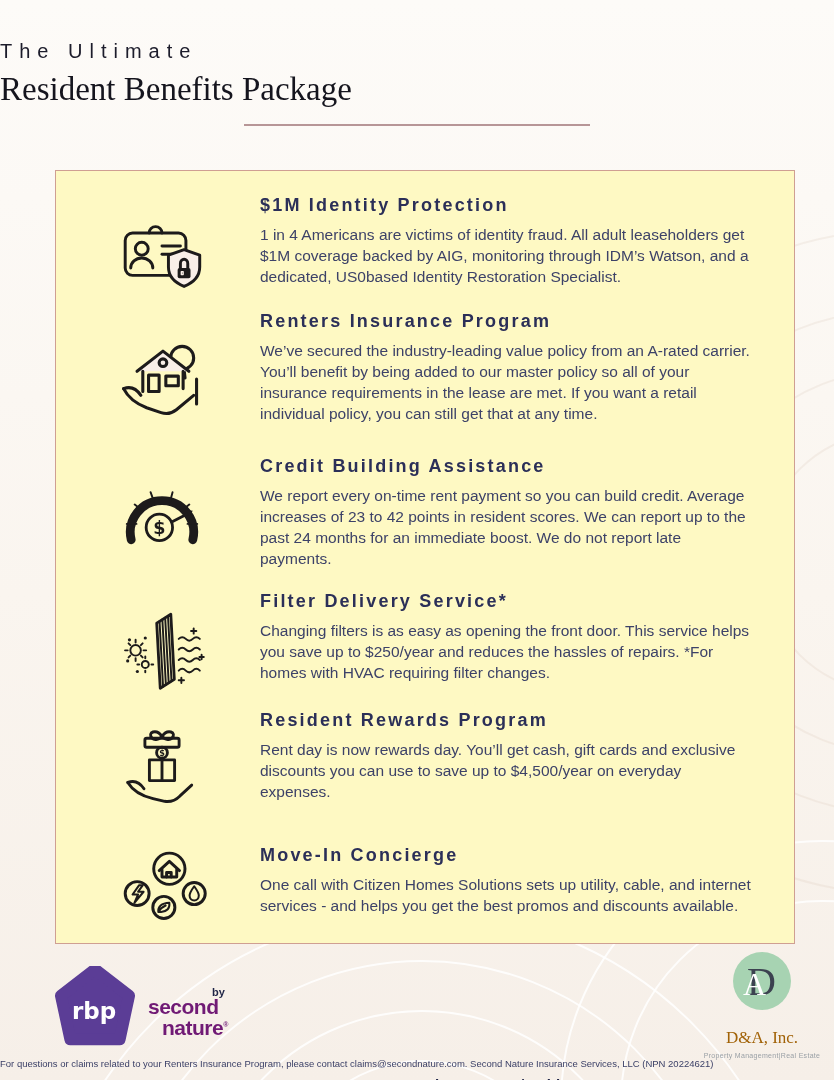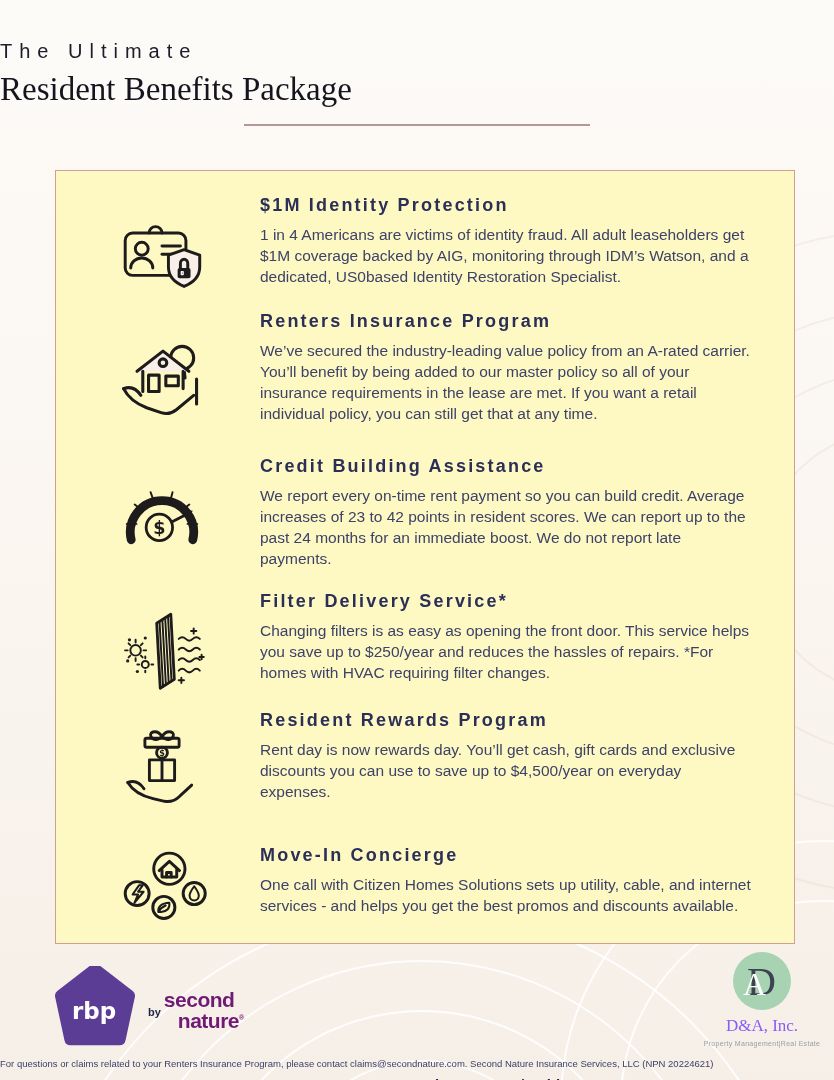--- a/index.html
+++ b/index.html
@@ -26,33 +26,33 @@
   }
   .icon-cell{position:absolute;left:50px;width:112px;text-align:center;}
   .icon-cell svg{display:block;margin:0 auto;}
   .text-cell{position:absolute;left:204px;width:492px;}
   .bh{font-size:18px;font-weight:bold;letter-spacing:2.2px;color:#2b2f58;margin:0 0 8px 0;}
   .bb{font-size:15.5px;line-height:21px;color:#3d4268;margin:0;}
 
   
   .footer{position:absolute;left:0;top:944px;width:834px;height:136px;z-index:10;padding-left:46px;}
   .rbp-wrap{position:absolute;left:52px;top:22px;display:flex;align-items:center;}
-  .byline{display:flex;align-items:center;margin-left:10px;margin-top:8px;}
+  .byline{display:flex;align-items:flex-end;margin-left:10px;margin-top:8px;flex-direction:column;}
   .by{font-size:11px;color:#1e2446;margin-top:3px;margin-right:3px;font-weight:600;}
   .brand{font-size:21px;line-height:18px;font-weight:bold;color:#701a75;letter-spacing:-0.5px;}
   .brand .l2{padding-left:14px;}
   .reg{font-size:7px;vertical-align:super;}
   .learn{position:absolute;left:0;top:84px;width:100%;text-align:center;font-size:15px;color:#1e2446;margin-top:48px;}
   .learn b{font-weight:bold;}
   .fineprint{position:absolute;left:0;top:114px;width:100%;text-align:left;font-size:9.5px;color:#3a3f66;}
   .dna{position:absolute;left:700px;top:8px;width:124px;text-align:center;}
   .dna-circle{width:58px;height:58px;border-radius:50%;background:#a7d3b2;margin:0 auto;position:relative;}
   .dna-d{position:absolute;left:14px;top:6px;font-family:"Liberation Serif",serif;font-size:40px;color:#3c4250;}
   .dna-a{position:absolute;left:10px;top:14px;font-family:"Liberation Serif",serif;font-size:32px;color:#ffffff;}
-  .dna-name{font-family:"Liberation Serif",serif;font-size:17px;color:#8b5cf6;margin-top:6px;}
+  .dna-name{font-family:"Liberation Serif",serif;font-size:17px;color:#a16207;margin-top:18px;}
   .dna-tag{font-size:7px;color:#9aa0a6;margin-top:4px;letter-spacing:0.3px;}
 
   .ic path,.ic rect,.ic circle,.ic line{stroke:#1d1b1b;stroke-width:3.2;fill:none;stroke-linecap:round;stroke-linejoin:round;}
   .ic .fillbg{fill:#f9efe8;}
   .ic .filldark{fill:#1d1b1b;stroke:none;}
   .ic text{stroke:none;fill:#1d1b1b;font-family:"DejaVu Sans",sans-serif;font-weight:bold;}
   .ic .thin{stroke-width:2.2;}
 </style>
 </head>
 <body>

